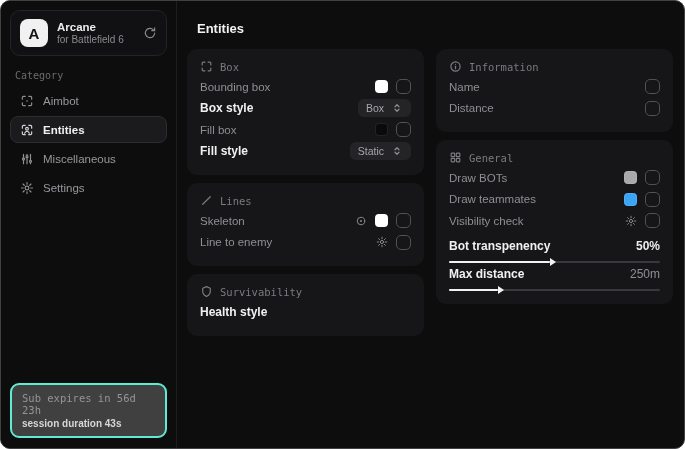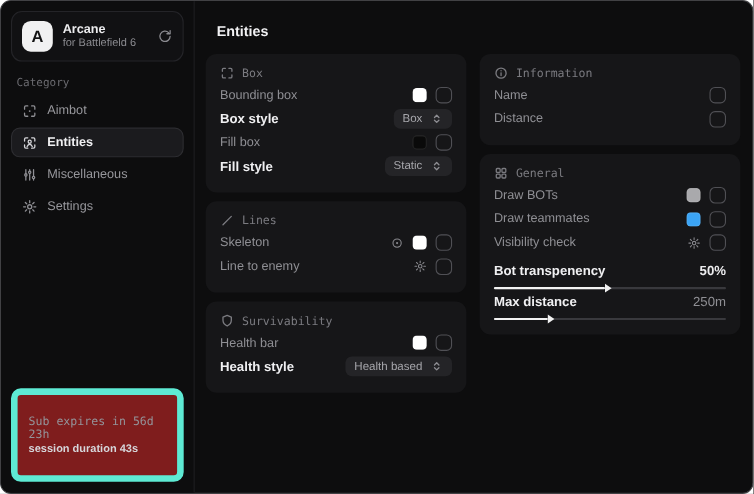--- a/index.html
+++ b/index.html
@@ -16,21 +16,21 @@
   .brand-action { margin-left:auto; color:#8a8a8f; display:flex; }
 
   .category-label { margin:14px 0 6px 14px; font-family:"DejaVu Sans Mono", monospace; font-size:10px; color:#6b6b70; }
   .nav { padding:0 9px; display:flex; flex-direction:column; gap:2px; }
   .nav-item { height:27px; display:flex; align-items:center; gap:9px; padding:0 9px; border-radius:8px; border:1px solid transparent; color:#8f8f94; cursor:pointer; }
   .nav-item .nav-lbl { font-size:11.5px; color:#97979c;text-align:center; }
   .nav-item.active { background:#1b1b1e; border-color:#2d2d31; }
   .nav-item.active .nav-lbl { color:#f0f0f2; font-weight:bold; }
   .nav-item.active { color:#d6d6da; }
 
-  .sub-card { position:absolute; left:9px; right:9px; bottom:10px; border:6px solid #5eead4; border-radius:9px; background:#7f1d1d; padding:18px 10px; }
+  .sub-card { position:absolute; left:9px; right:9px; bottom:10px; border:2px solid #5eead4; border-radius:9px; background:#404040; padding:7px 10px; }
   .sub-line1 { font-family:"DejaVu Sans Mono", monospace; font-size:10.5px; color:#94949a; }
   .sub-line2 { margin-top:2px; font-size:10px; font-weight:bold; color:#d6d6da; }
 
   
   .main { flex:1; padding:12px 14px 12px 10px; }
   .page-title { font-size:13px; font-weight:bold; color:#f2f2f4; margin:8px 0 13px 10px; }
   .columns { display:flex; gap:12px; }
   .col { display:flex; flex-direction:column; gap:8px; width:237px; }
 
   .panel { background:#161618; border-radius:10px; padding:11px 13px 13px 13px; }
@@ -239,39 +239,21 @@
         <div class="panel">
           <div class="panel-head">
             <span>
               <svg class="ic" viewBox="0 0 24 24" fill="none" stroke="currentColor" stroke-width="2.2" stroke-linejoin="round">
                   <path d="M12 3l7 3v5.5c0 4.8-2.9 7.7-7 9.5-4.1-1.8-7-4.7-7-9.5V6z"></path>
                 </svg>
             </span>
             <span>Survivability</span>
           </div>
           <div class="row">
-            <span class="row-label">Health bar</span>
-            <span class="ctrls">
-              <span class="swatch" style="background: rgb(255, 255, 255);"></span>
-              <span class="checkbox"></span>
-            </span>
-          </div>
-          <div class="row">
             <span class="row-label em">Health style</span>
-            <span class="ctrls">
-              <span class="dropdown">
-                <span class="dd-label">Health based</span>
-                <span class="dd-icon">
-                  <svg class="ic12" viewBox="0 0 24 24" fill="none" stroke="currentColor" stroke-width="2.4" stroke-linecap="round" stroke-linejoin="round">
-                      <path d="M8 9.5 12 5.5l4 4"></path>
-                      <path d="M8 14.5l4 4 4-4"></path>
-                    </svg>
-                </span>
-              </span>
-            </span>
           </div>
         </div>
       </div>
 
       <div class="col">
 
         <div class="panel">
           <div class="panel-head">
             <span>
               <svg class="ic" viewBox="0 0 24 24" fill="none" stroke="currentColor" stroke-width="2.2" stroke-linecap="round">

